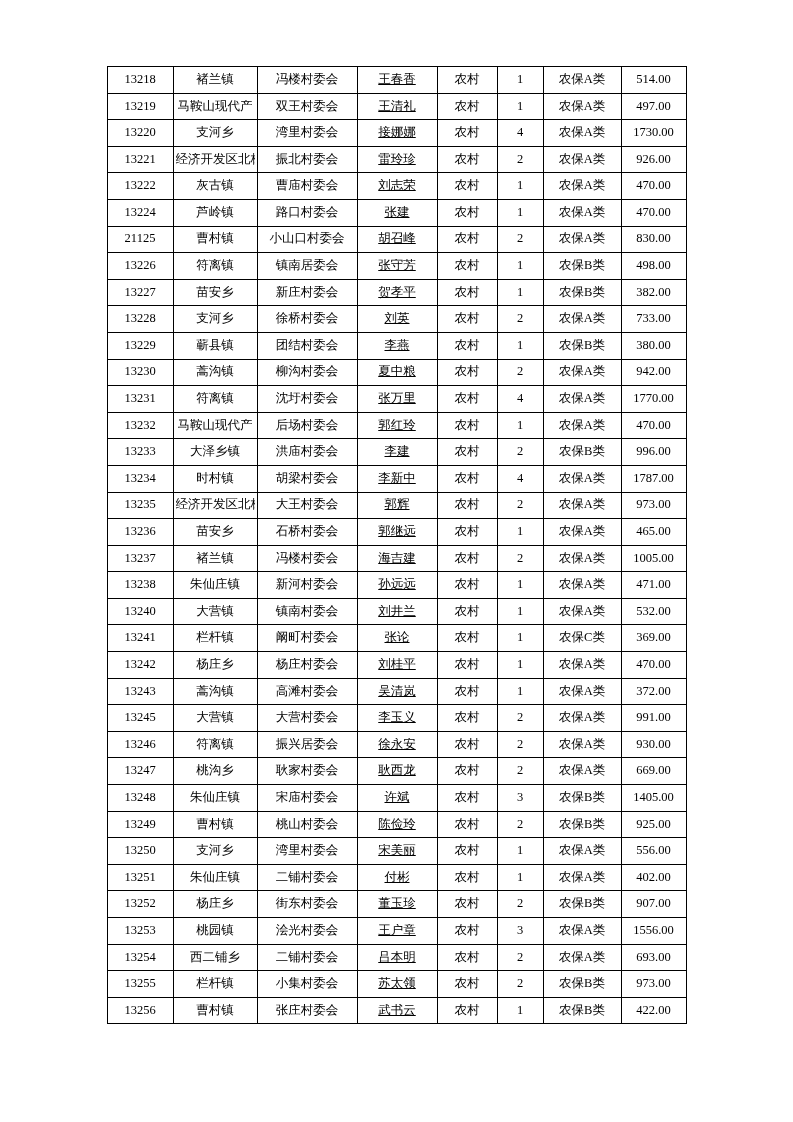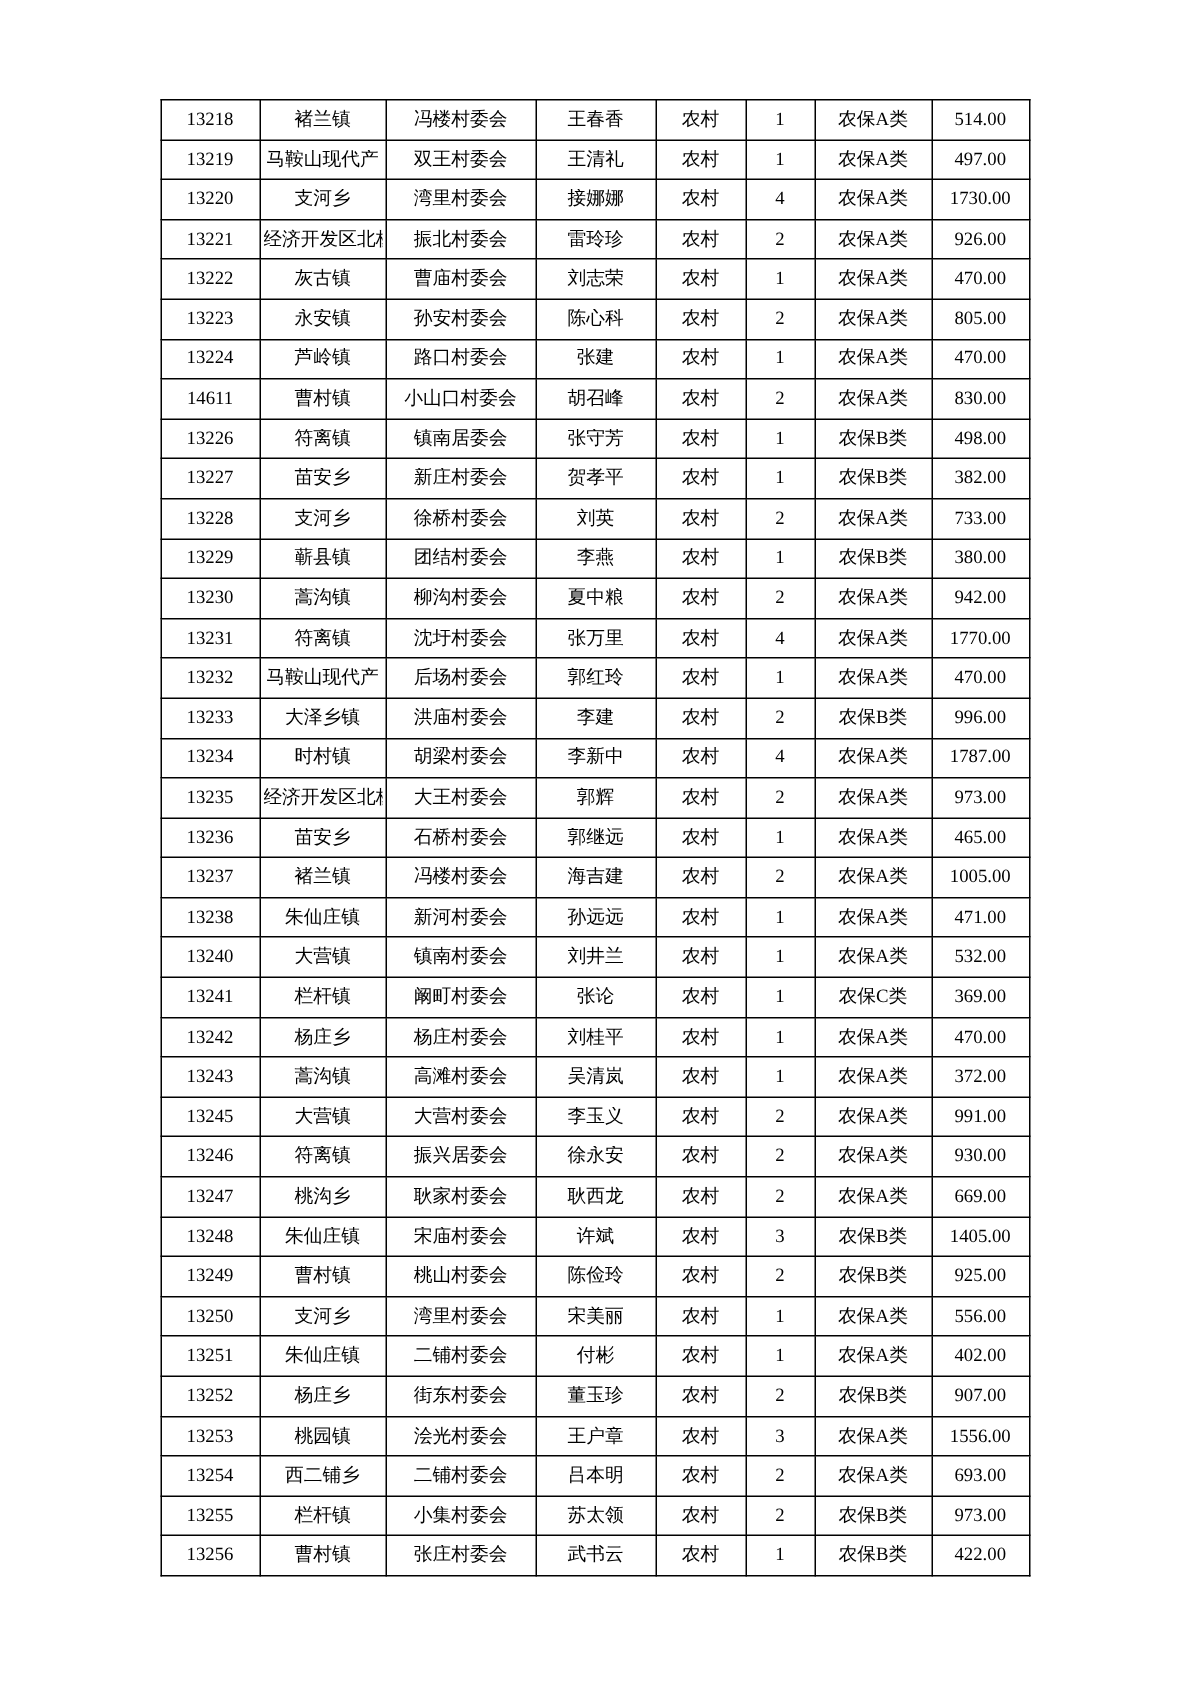--- a/index.html
+++ b/index.html
@@ -33,21 +33,21 @@
     text-align: center;
     vertical-align: middle;
     font-size: 12.5px;
     line-height: 1.1;
     white-space: nowrap;
     overflow: hidden;
   }
   .col-id      { width: 66px; }
   .col-town    { width: 84px; }
   .col-village { width: 100px; }
-  .col-name    { width: 80px; }
+  .col-name    { width: 80px; text-decoration: underline; }
   .col-type    { width: 60px; }
   .col-count   { width: 46px; }
   .col-cat     { width: 78px; }
   .col-amount  { width: 65px; font-family: Liberation Serif, serif; }
   .cell-clip {
     display: block;
     width: 100%;
     overflow: hidden;
     text-overflow: clip;
     white-space: nowrap;
@@ -194,46 +194,20 @@
           </td>
           <td class="col-cat">
             <span class="cell-clip">农保A类</span>
           </td>
           <td class="col-amount">
             <span class="cell-clip">470.00</span>
           </td>
         </tr>
         <tr>
           <td class="col-id">
-            <span class="cell-clip">13223</span>
-          </td>
-          <td class="col-town">
-            <span class="cell-clip">永安镇</span>
-          </td>
-          <td class="col-village">
-            <span class="cell-clip">孙安村委会</span>
-          </td>
-          <td class="col-name">
-            <span class="cell-clip">陈心科</span>
-          </td>
-          <td class="col-type">
-            <span class="cell-clip">农村</span>
-          </td>
-          <td class="col-count">
-            <span class="cell-clip">2</span>
-          </td>
-          <td class="col-cat">
-            <span class="cell-clip">农保A类</span>
-          </td>
-          <td class="col-amount">
-            <span class="cell-clip">805.00</span>
-          </td>
-        </tr>
-        <tr>
-          <td class="col-id">
             <span class="cell-clip">13224</span>
           </td>
           <td class="col-town">
             <span class="cell-clip">芦岭镇</span>
           </td>
           <td class="col-village">
             <span class="cell-clip">路口村委会</span>
           </td>
           <td class="col-name">
             <span class="cell-clip">张建</span>
@@ -246,21 +220,21 @@
           </td>
           <td class="col-cat">
             <span class="cell-clip">农保A类</span>
           </td>
           <td class="col-amount">
             <span class="cell-clip">470.00</span>
           </td>
         </tr>
         <tr>
           <td class="col-id">
-            <span class="cell-clip">14611</span>
+            <span class="cell-clip">21125</span>
           </td>
           <td class="col-town">
             <span class="cell-clip">曹村镇</span>
           </td>
           <td class="col-village">
             <span class="cell-clip">小山口村委会</span>
           </td>
           <td class="col-name">
             <span class="cell-clip">胡召峰</span>
           </td>

